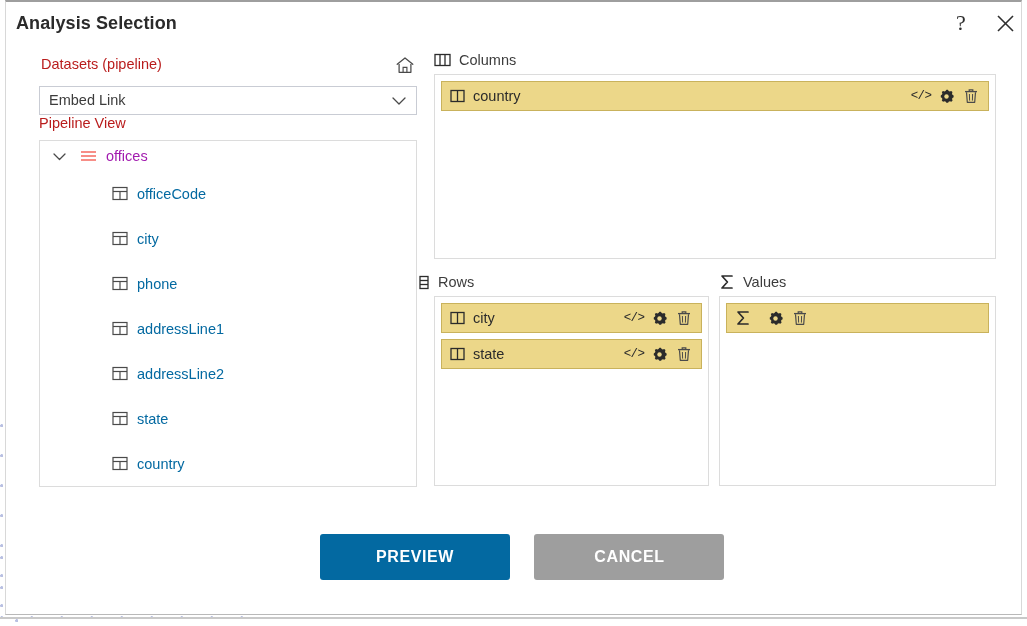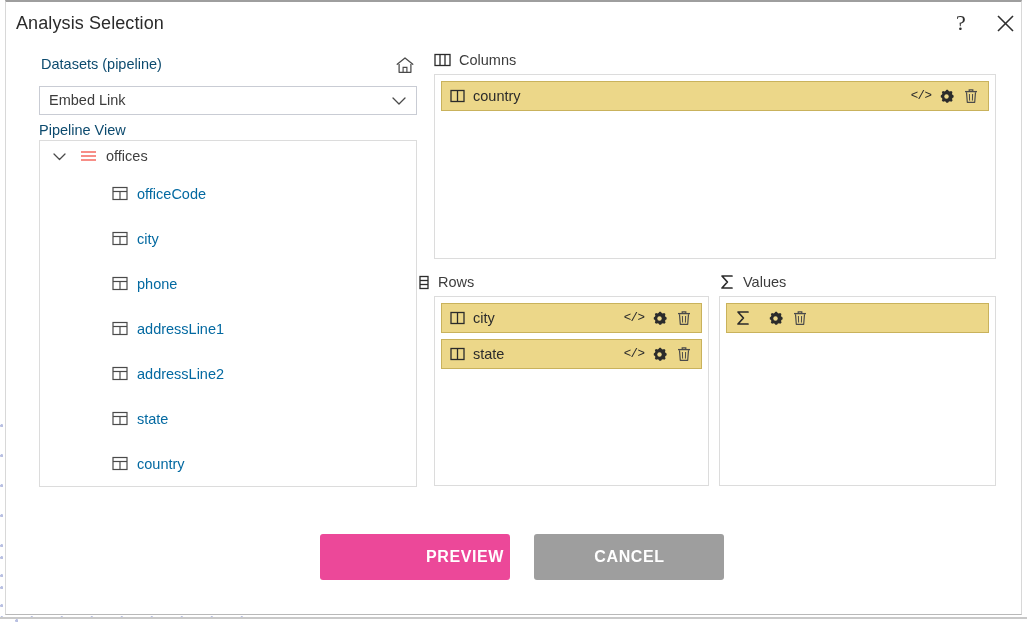--- a/index.html
+++ b/index.html
@@ -64,21 +64,21 @@
     left: 0px;
     top: 0px;
     width: 1017px;
     height: 46px;
   }
   #dialog-title {
     position: absolute;
     left: 10px;
     top: 11px;
     font-size: 18px;
-    font-weight: normal;
+    font-weight: bold;
     color: #2b2b2b;
     letter-spacing: 0.1px;
   }
   .titlebar-btn {
     position: absolute;
     width: 26px;
     height: 26px;
     display: flex;
     align-items: center;
     justify-content: center;
@@ -98,21 +98,21 @@
 
   
   #left-pane {
     position: absolute;
     left: 33px;
     top: 54px;
     width: 378px;
   }
   .field-label {
     font-size: 14.5px;
-    color: #0c4a6e;
+    color: #b91c1c;
   }
   #datasets-row {
     position: relative;
     height: 22px;
   }
   #datasets-label { position: absolute; left: 2px; top: 0px; }
   #home-button {
     position: absolute;
     right: 0px;
     top: -3px;
@@ -140,21 +140,21 @@
     font-size: 14.5px;
     color: #3c3c3c;
   }
   #dataset-chevron {
     position: absolute;
     right: 9px;
     top: 7px;
   }
 
   #pipeline-label {
-    margin-top: 7px;
+    margin-top: 0;
     display: block;
   }
 
   
   #tree-box {
     position: absolute;
     left: 33px;
     top: 138px;
     width: 378px;
     height: 347px;
@@ -168,21 +168,21 @@
     height: 30px;
     display: flex;
     align-items: center;
     padding-left: 12px;
     cursor: pointer;
   }
   .tree-root .caret { margin-right: 13px; display: flex; align-items: center; }
   .tree-root .root-icon { margin-right: 9px; display: flex; align-items: center; }
   .tree-root .root-label {
     font-size: 14.5px;
-    color: #404040;
+    color: #a21caf;
   }
   .tree-child {
     height: 45px;
     display: flex;
     align-items: center;
     padding-left: 72px;
     cursor: pointer;
   }
   .tree-child .child-icon { margin-right: 9px; display: flex; align-items: center; }
   .tree-child .child-label {
@@ -281,22 +281,21 @@
     color: #ffffff;
     font-family: "Liberation Sans", sans-serif;
     font-size: 16px;
     font-weight: bold;
     letter-spacing: 0.6px;
     cursor: pointer;
   }
   #preview-button {
     left: 314px;
     width: 190px;
-    background: #ec4899;
-    text-align: right;
+    background: #0369a1;
   }
   #cancel-button {
     left: 528px;
     width: 190px;
     background: #9e9e9e;
     padding-left: 7px;
   }
 </style>
 </head>
 <body>

